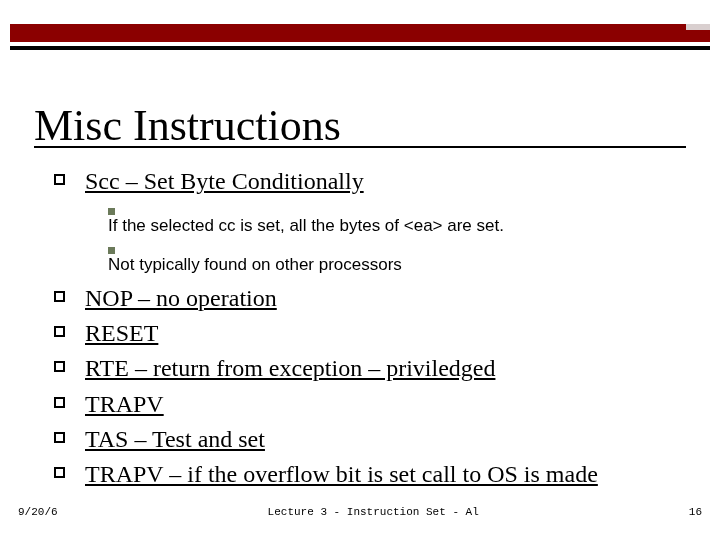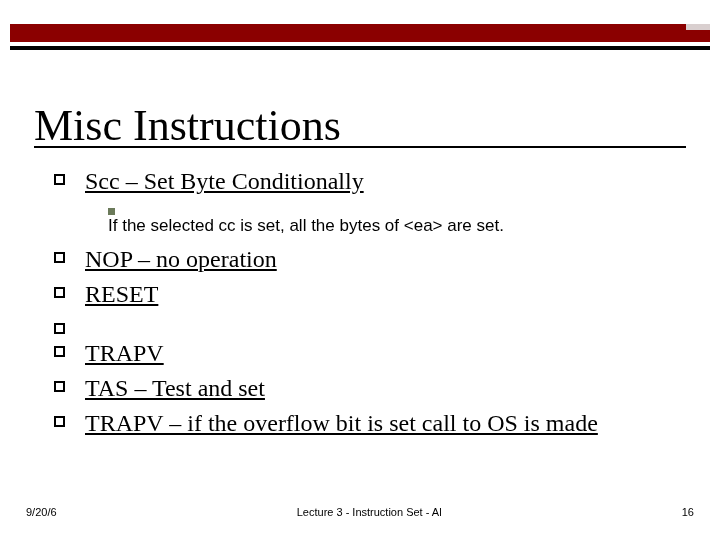--- a/index.html
+++ b/index.html
@@ -100,22 +100,22 @@
     line-height: 1.35;
   }
   .footer {
     position: absolute;
     bottom: 22px;
     left: 0;
     right: 0;
     display: flex;
     justify-content: center;
     align-items: baseline;
-    padding: 0 26px;
-    font-family: Liberation Sans, sans-serif;
+    padding: 0 18px;
+    font-family: Liberation Mono, monospace;
     font-size: 11px;
     color: #000;
   }
   .footer .center { flex: 1; text-align: center; }
 </style>
 </head>
 <body>
 
 <div class="top-bar"></div>
 <div class="top-bar-light"></div>
@@ -128,32 +128,37 @@
 
   <div class="li-square">
     <span class="marker"></span>
     <span class="text">Scc – Set Byte Conditionally</span>
   </div>
   <div class="sublist">
     <div class="li-small">
       <span class="marker-sm"></span>
       <span class="text-sm">If the selected cc is set, all the bytes of  &lt;ea&gt; are set.</span>
     </div>
+    <div class="li-small">
+      <span class="marker-sm"></span>
+      <span class="text-sm">Not typically found on other processors</span>
+    </div>
   </div>
 
   <div class="li-square">
     <span class="marker"></span>
     <span class="text">NOP – no operation</span>
   </div>
   <div class="li-square">
     <span class="marker"></span>
     <span class="text">RESET</span>
   </div>
   <div class="li-square">
     <span class="marker"></span>
+    <span class="text">RTE – return from exception – priviledged</span>
   </div>
   <div class="li-square">
     <span class="marker"></span>
     <span class="text">TRAPV</span>
   </div>
   <div class="li-square">
     <span class="marker"></span>
     <span class="text">TAS – Test and set</span>
   </div>
   <div class="li-square">

